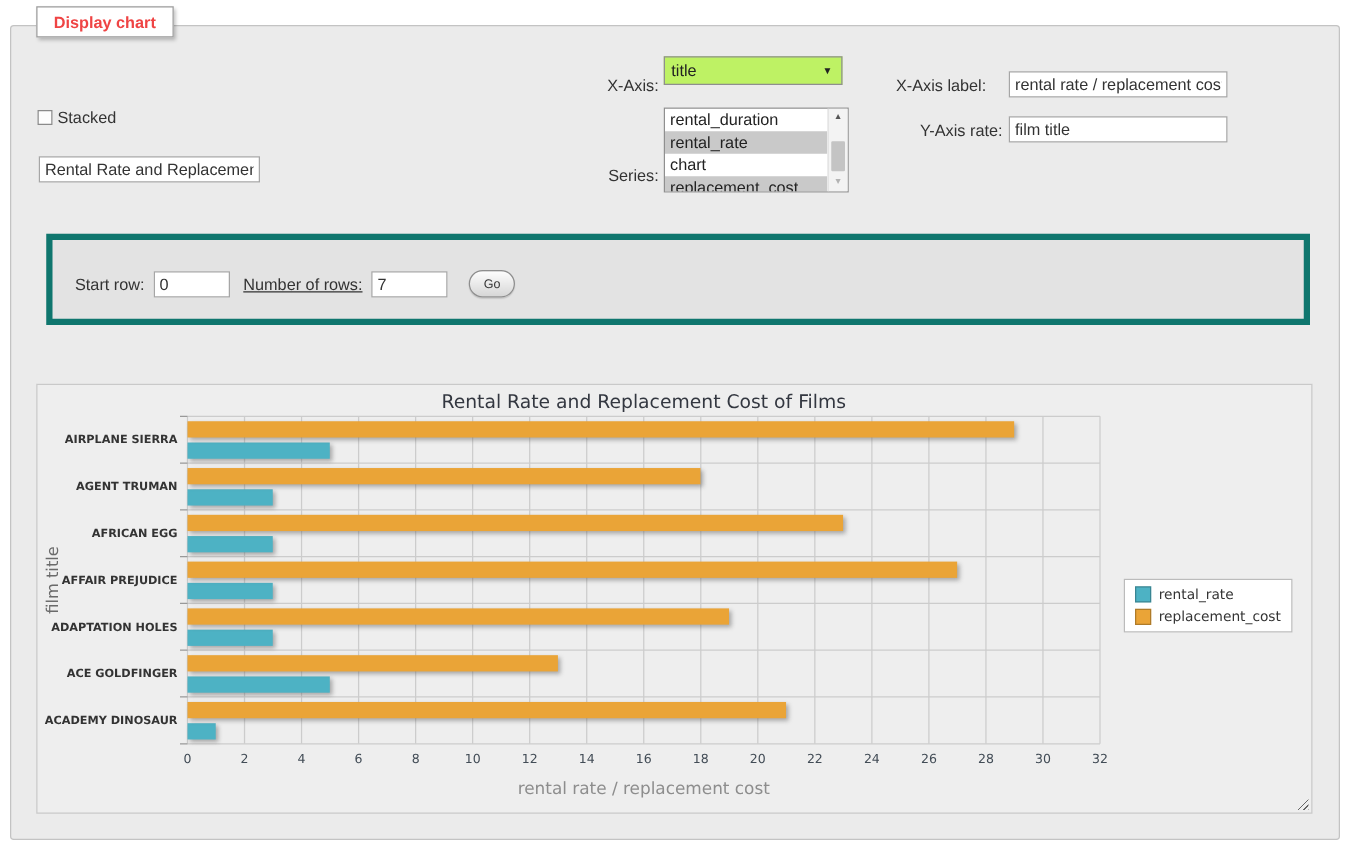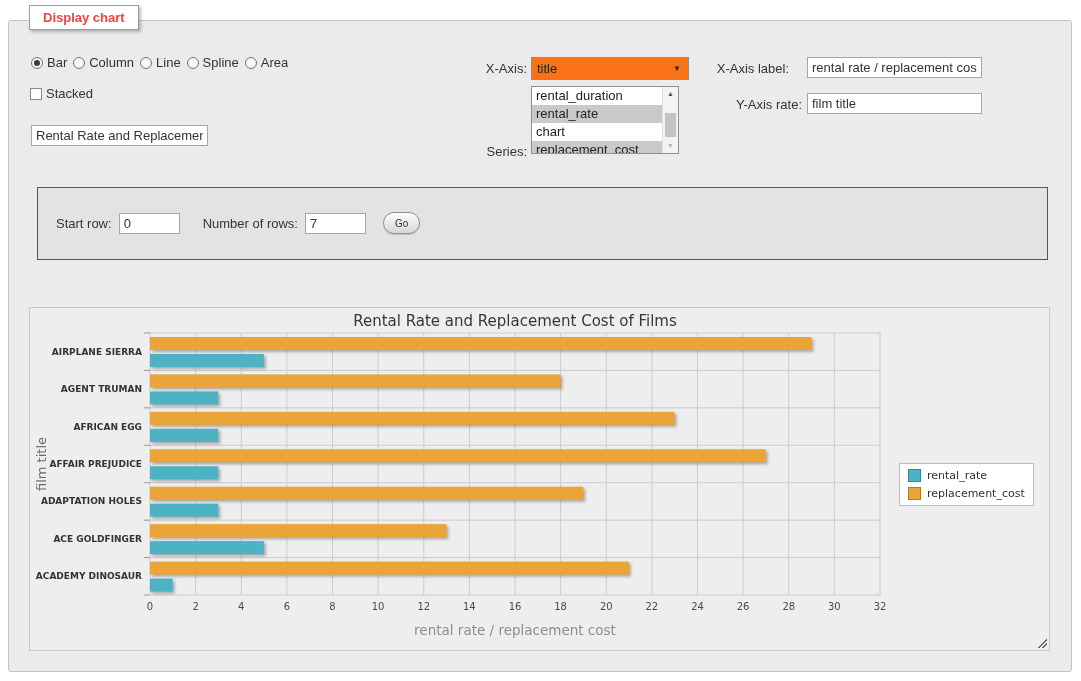--- a/index.html
+++ b/index.html
@@ -23,38 +23,38 @@
   .radio.checked::after{content:"";position:absolute;left:2px;top:2px;width:6px;height:6px;
     border-radius:50%;background:#3b3b3b;}
   .stacked-row{position:absolute;left:21px;top:65px;display:flex;align-items:center;gap:4px;
     font-size:13px;color:#333;}
   .checkbox{width:12px;height:12px;border:1px solid #8a8a8a;background:#fdfdfd;flex:0 0 auto;}
 
   input.textbox{position:absolute;border:1px solid #a6a6a6;background:#fff;color:#333;
     font-family:"Liberation Sans",sans-serif;font-size:13px;padding:1px 4px;height:21px;outline:none;}
 
   
-  .select{position:absolute;left:522px;top:36px;width:158px;height:23px;background:#f97316;
+  .select{position:absolute;left:522px;top:24px;width:143px;height:23px;background:#bef264;
     border:1px solid #8f8f8f;display:flex;align-items:center;padding-left:5px;font-size:13px;color:#222;}
   .select-arrow{position:absolute;right:7px;top:7px;font-size:8px;color:#222;line-height:1;}
   .listbox{position:absolute;left:522px;top:65px;width:148px;height:68px;background:#fff;
     border:1px solid #8f8f8f;}
   .listbox-options{position:absolute;left:0;top:0;right:16px;bottom:0;overflow:hidden;}
   .option{height:18px;line-height:17px;font-size:13px;color:#222;padding-left:4px;white-space:nowrap;}
   .option.selected{background:#c9c9c9;}
   .scrollbar{position:absolute;top:0;right:0;bottom:0;width:16px;background:#f3f3f3;
     border-left:1px solid #e0e0e0;}
   .sb-btn{position:absolute;left:0;width:15px;height:14px;text-align:center;font-size:7px;
     line-height:14px;color:#555;}
   .sb-btn.down{bottom:0;color:#b3b3b3;}
   .sb-thumb{position:absolute;left:2px;top:26px;width:11px;height:24px;background:#c4c4c4;border-radius:1px;}
 
   
   .row-panel{position:absolute;left:28px;top:166px;width:1011px;height:73px;background:#e3e3e3;
-    border:1px solid #0f766e;}
+    border:5px solid #0f766e;}
   .row-panel-inner{position:absolute;left:18px;top:24px;display:flex;align-items:center;gap:7px;
     font-size:13px;color:#333;}
   .row-panel-inner input{position:static;width:61px;}
   .go-btn{margin-left:10px;height:22px;padding:0 11px;border:1px solid #8e8e8e;border-radius:11px;
     background:linear-gradient(#fdfdfd,#d7d7d7);font-family:"Liberation Sans",sans-serif;
     font-size:10px;color:#333;box-shadow:0 1px 1px rgba(0,0,0,.15);}
 
   
   .chart-container{position:absolute;left:20px;top:286px;width:1021px;height:344px;
     background:#eeeeee;border:1px solid #c9c9c9;}
@@ -69,42 +69,20 @@
   .resize-grip{position:absolute;right:2px;bottom:2px;width:11px;height:11px;
     clip-path:polygon(100% 0,100% 100%,0 100%);
     background:repeating-linear-gradient(135deg,#666 0 1px,transparent 1px 3px);}
 </style>
 </head>
 <body>
 
 <div class="fieldset">
   <div class="legend-box">Display chart</div>
 
-  <div class="radio-row" id="radio-row">
-      <span class="radio-item">
-        <span class="radio checked"></span>
-        <span>Bar</span>
-      </span>
-      <span class="radio-item">
-        <span class="radio"></span>
-        <span>Column</span>
-      </span>
-      <span class="radio-item">
-        <span class="radio"></span>
-        <span>Line</span>
-      </span>
-      <span class="radio-item">
-        <span class="radio"></span>
-        <span>Spline</span>
-      </span>
-      <span class="radio-item">
-        <span class="radio"></span>
-        <span>Area</span>
-      </span>
-    </div>
 
   <div class="stacked-row">
     <span class="checkbox"></span>
     <span>Stacked</span>
   </div>
 
   <input class="textbox" style="left: 22px; top: 104px; width: 177px;" value="Rental Rate and Replacement Cost of Films">
 
   <div class="lbl r-align" style="left:400px;top:40px;width:118px;">X-Axis:</div>
   <div class="select">
@@ -118,33 +96,33 @@
         <div class="option selected">rental_rate</div>
         <div class="option">chart</div>
         <div class="option selected">replacement_cost</div>
       </div>
     <div class="scrollbar">
       <div class="sb-btn up">▲</div>
       <div class="sb-thumb"></div>
       <div class="sb-btn down">▼</div>
     </div>
   </div>
-  <div class="lbl r-align" style="left:400px;top:123px;width:118px;">Series:</div>
+  <div class="lbl r-align" style="left:400px;top:112px;width:118px;">Series:</div>
 
   <div class="lbl r-align" style="left:627px;top:40px;width:153px;">X-Axis label:</div>
   <input class="textbox" style="left: 798px; top: 36px; width: 175px;" value="rental rate / replacement cost">
 
   <div class="lbl r-align" style="left:640px;top:76px;width:153px;">Y-Axis rate:</div>
   <input class="textbox" style="left: 798px; top: 72px; width: 175px;" value="film title">
 
   <div class="row-panel">
     <div class="row-panel-inner">
       <span class="lbl" style="position:static;">Start row:</span>
       <input class="textbox" value="0" style="">
-      <span class="lbl" style="position:static;margin-left:16px;">Number of rows:</span>
+      <span class="lbl" style="position:static;margin-left:4px;text-decoration:underline;">Number of rows:</span>
       <input class="textbox" value="7" style="">
       <button class="go-btn">Go</button>
     </div>
   </div>
 
   <div class="chart-container">
     <svg class="chart-svg" id="chart-svg" width="1019" height="342">
         <text x="120" y="302" text-anchor="middle" font-size="10" fill="#424c56">0</text>
         <text x="165.625" y="302" text-anchor="middle" font-size="10" fill="#424c56">2</text>
         <text x="211.25" y="302" text-anchor="middle" font-size="10" fill="#424c56">4</text>

